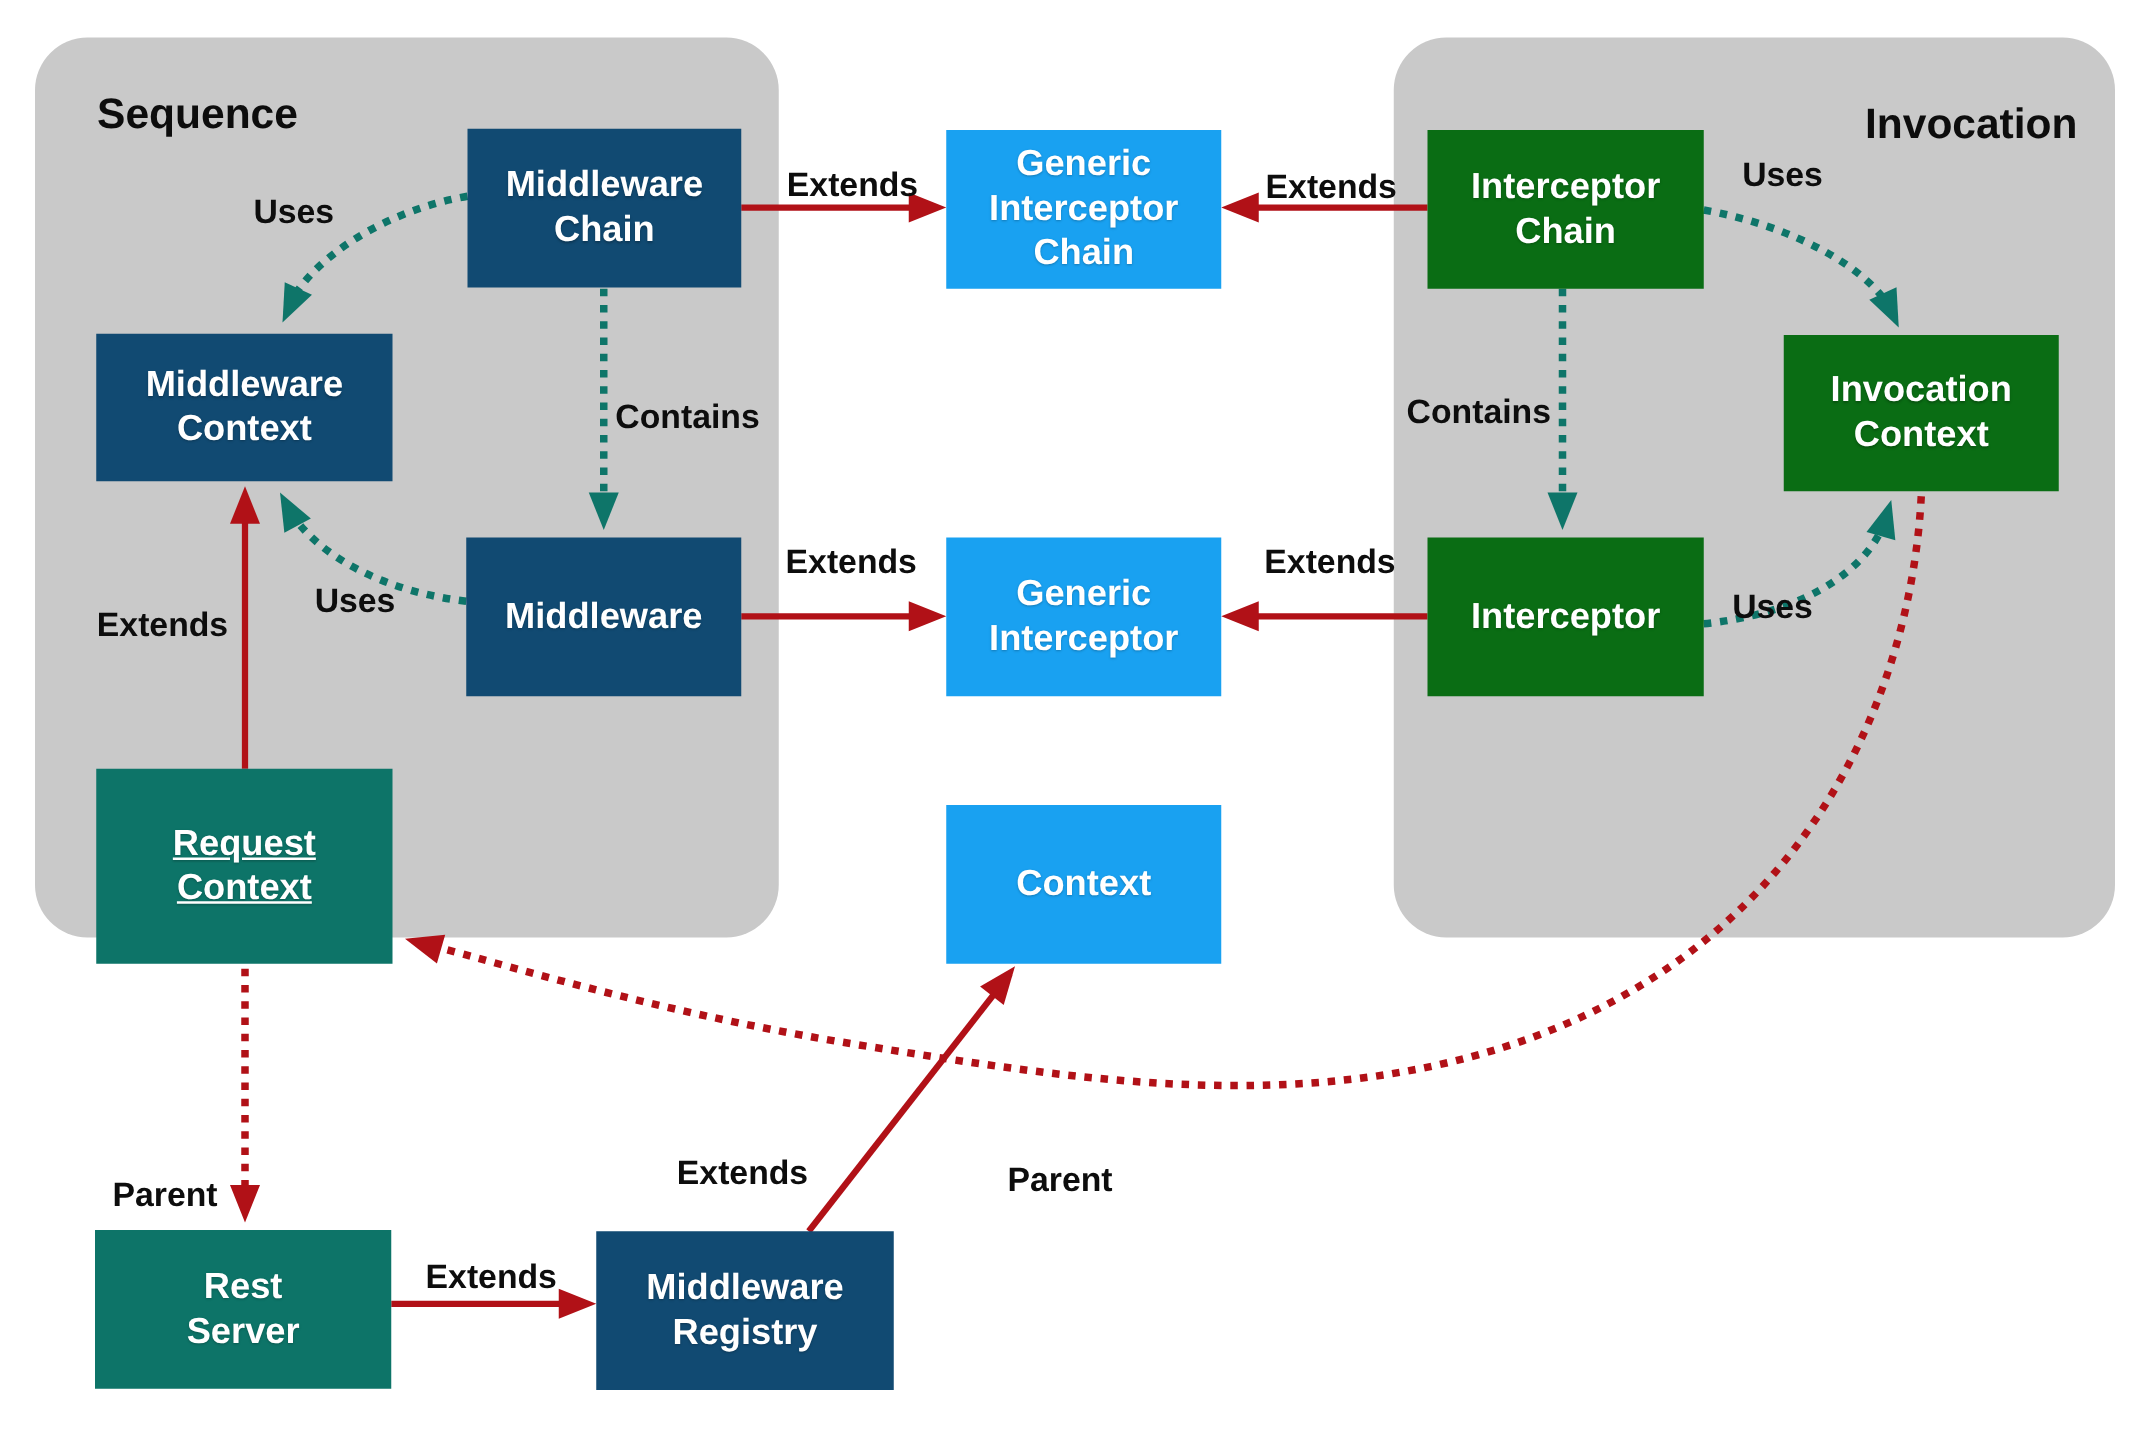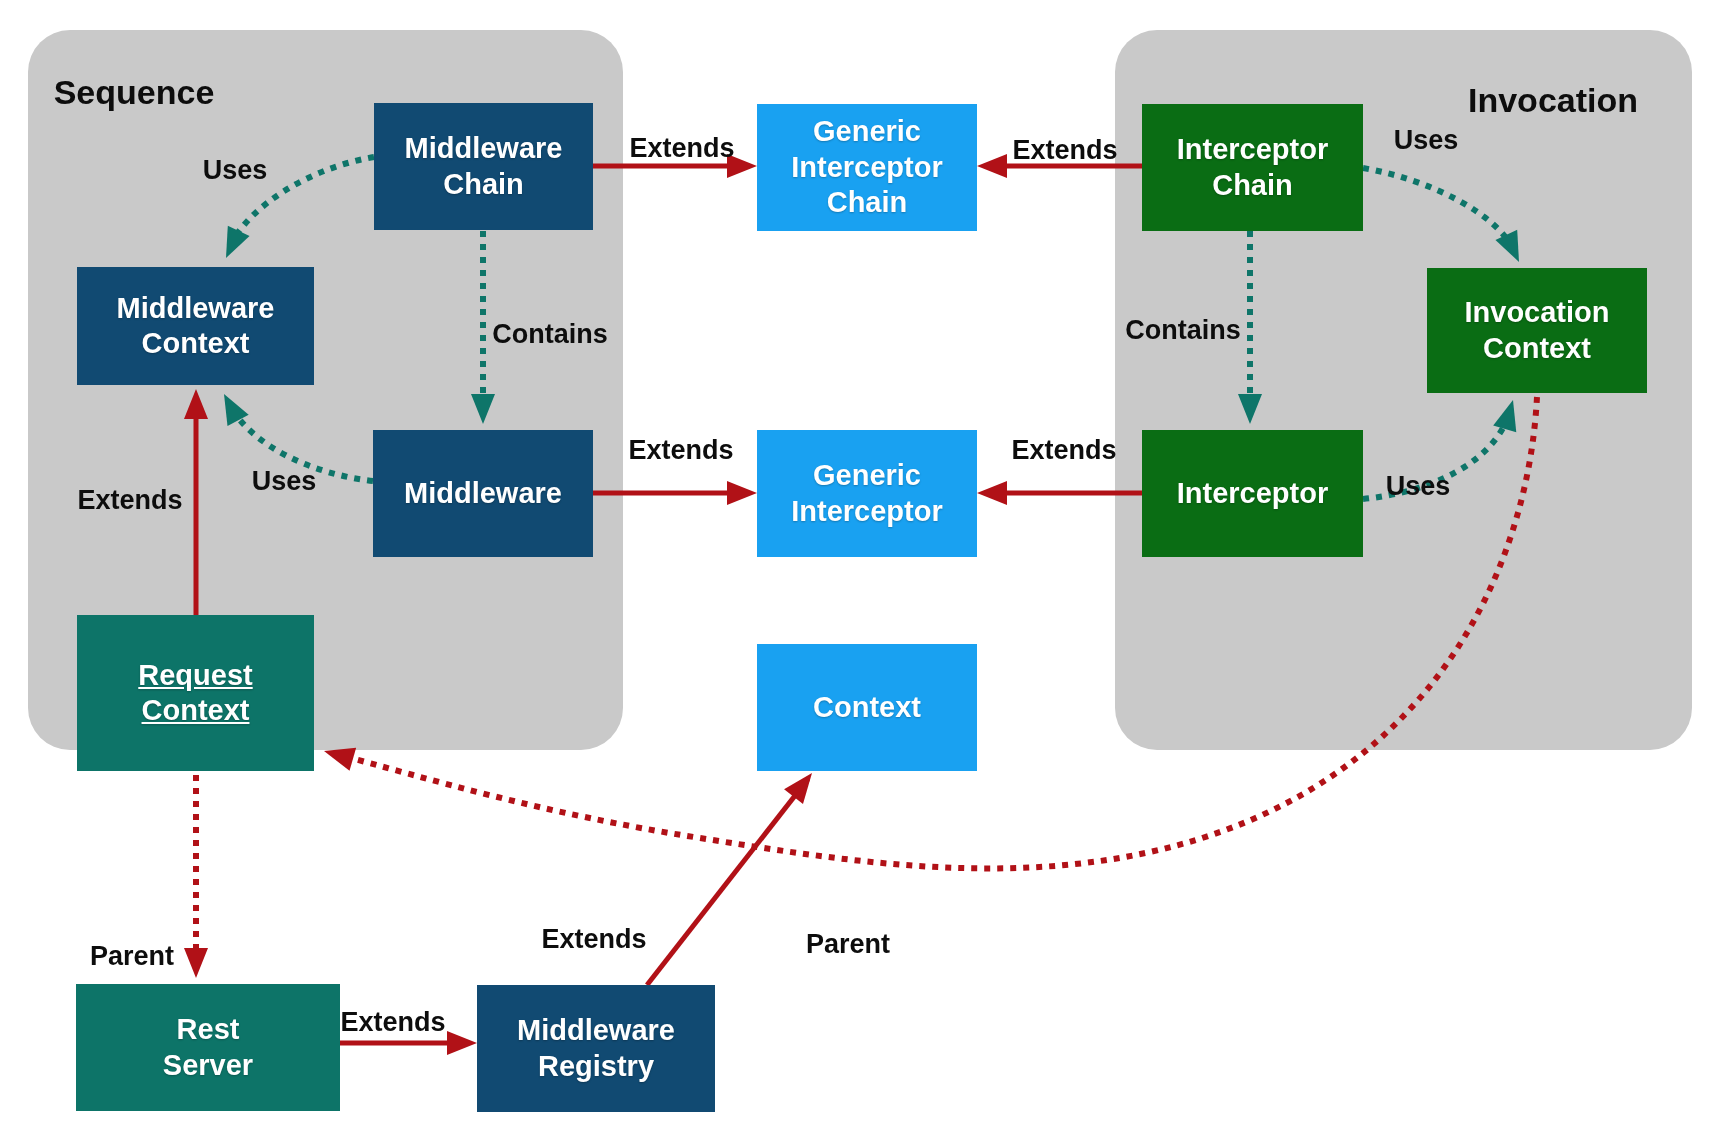--- a/index.html
+++ b/index.html
@@ -19,20 +19,21 @@
     position: absolute;
     border-radius: 42px;
   }
   .panel-title {
     position: absolute;
     font-size: 34px;
     font-weight: 700;
     color: #0d0d0d;
     white-space: nowrap;
     transform: translate(-50%, -50%);
+    margin-left: 24px;
   }
   .edges-layer {
     position: absolute;
     left: 0;
     top: 0;
   }
   .node {
     position: absolute;
     display: flex;
     align-items: center;
@@ -108,21 +109,21 @@
 Context</div>
       <div class="node" style="left: 1427px; top: 268px; width: 220px; height: 125px; background: rgb(10, 109, 20);">Invocation
 Context</div>
       <div class="node" style="left: 373px; top: 430px; width: 220px; height: 127px; background: rgb(17, 74, 114);">Middleware</div>
       <div class="node" style="left: 757px; top: 430px; width: 220px; height: 127px; background: rgb(25, 161, 241);">Generic
 Interceptor</div>
       <div class="node" style="left: 1142px; top: 430px; width: 221px; height: 127px; background: rgb(10, 109, 20);">Interceptor</div>
       <div class="node" style="left: 77px; top: 615px; width: 237px; height: 156px; background: rgb(13, 116, 104); text-decoration: underline;">Request
 Context</div>
       <div class="node" style="left: 757px; top: 644px; width: 220px; height: 127px; background: rgb(25, 161, 241);">Context</div>
-      <div class="node" style="left: 76px; top: 984px; width: 264px; height: 127px; background: rgb(13, 116, 104);">Rest
+      <div class="node" style="left: 76px; top: 984px; width: 237px; height: 127px; background: rgb(13, 116, 104);">Rest
 Server</div>
       <div class="node" style="left: 477px; top: 985px; width: 238px; height: 127px; background: rgb(17, 74, 114);">Middleware
 Registry</div>
     </div>
   <div>
       <div class="edge-label" style="left: 235px; top: 170px;">Uses</div>
       <div class="edge-label" style="left: 682px; top: 148px;">Extends</div>
       <div class="edge-label" style="left: 1065px; top: 150px;">Extends</div>
       <div class="edge-label" style="left: 1426px; top: 140px;">Uses</div>
       <div class="edge-label" style="left: 550px; top: 334px;">Contains</div>

